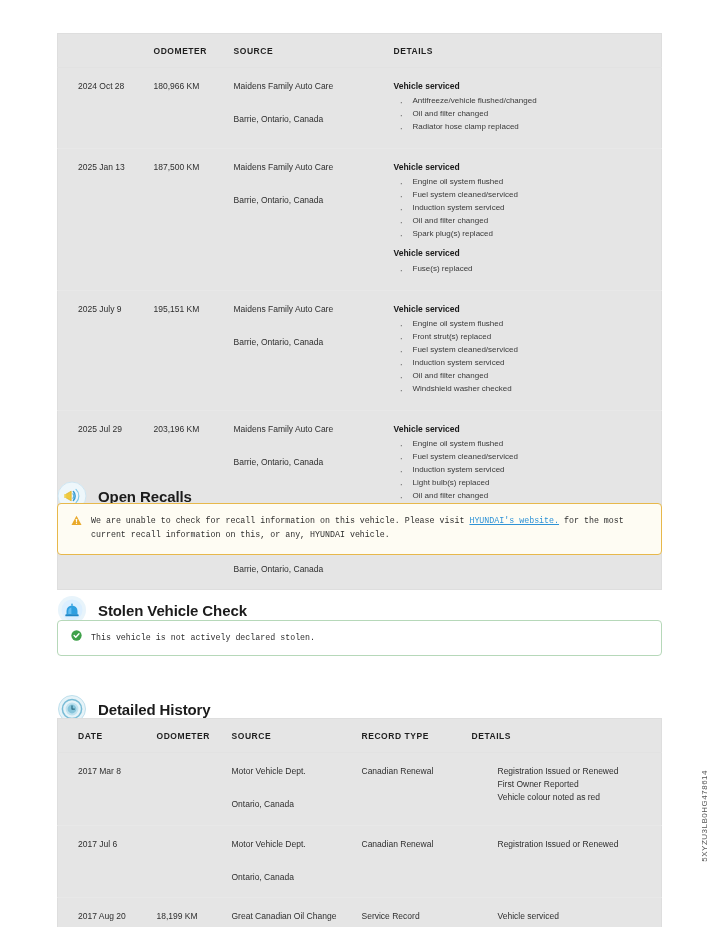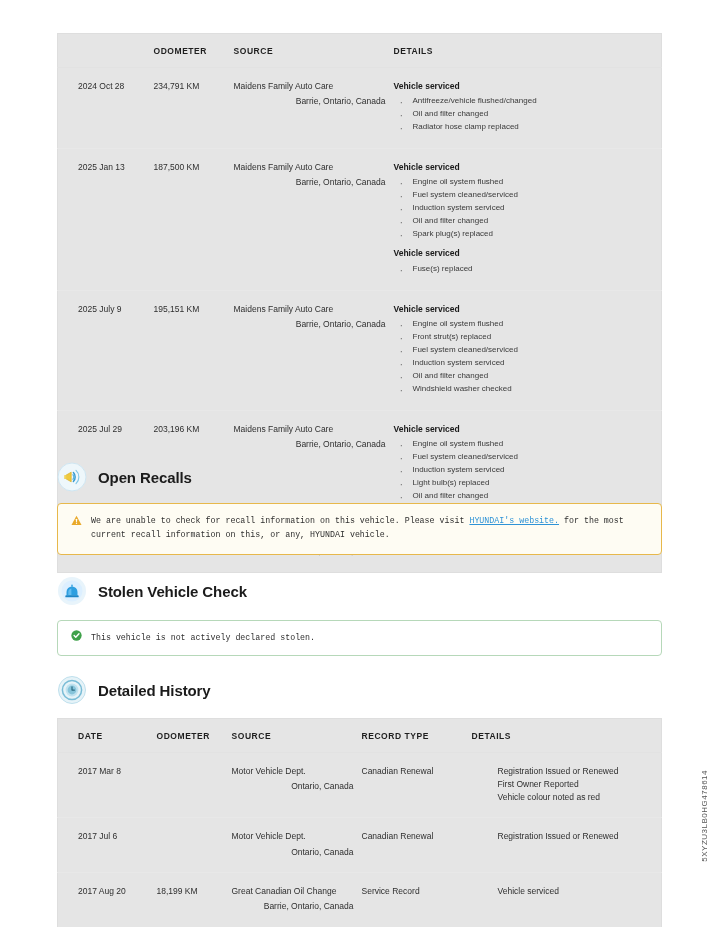--- a/index.html
+++ b/index.html
@@ -59,21 +59,21 @@
   .svc-col-det  { width: auto; }
 
   
   .dh-col-date { width: 95px; padding-left: 20px !important; }
   .dh-col-odo  { width: 75px; }
   .dh-col-src  { width: 130px; }
   .dh-col-type { width: 110px; }
   .dh-col-det  { width: auto; }
 
   .src-line { display:block; }
-  .src-line + .src-line { margin-top: 3px; text-align: right; }
+  .src-line + .src-line { margin-top: 21px; }
 
   .det-title {
     font-weight: bold;
     font-size: 8.5px;
     color: #1a1a1a;
     display: block;
     margin-bottom: 3px;
   }
   .det-title.second { margin-top: 6px; }
 
@@ -95,20 +95,21 @@
   }
 
   .det-plainline { display:block; font-size:8.5px; line-height:1.5;padding-left:26px; }
 
   
   .section-head {
     position: absolute;
     display: flex;
     align-items: center;
     gap: 11px;
+    margin-top: 19px;
   }
   .section-head .sec-title {
     font-size: 15px;
     font-weight: bold;
     color: #1b1b1b;
     letter-spacing: -0.1px;
   }
   .sec-icon {
     width: 30px; height: 30px;
     border-radius: 50%;
@@ -173,21 +174,21 @@
       <tr>
         <th class="svc-col-date"></th>
         <th class="svc-col-odo">ODOMETER</th>
         <th class="svc-col-src">SOURCE</th>
         <th class="svc-col-det">DETAILS</th>
       </tr>
     </thead>
     <tbody id="service-tbody">
         <tr>
           <td class="svc-col-date">2024 Oct 28</td>
-          <td class="svc-col-odo">234,791 KM</td>
+          <td class="svc-col-odo">180,966 KM</td>
           <td class="svc-col-src">
             <span class="src-line">Maidens Family Auto Care</span>
             <span class="src-line">Barrie, Ontario, Canada</span>
           </td>
           <td class="svc-col-det">
             <span class="det-title">Vehicle serviced</span>
             <ul class="det-list">
               <li>Antifreeze/vehicle flushed/changed</li>
               <li>Oil and filter changed</li>
               <li>Radiator hose clamp replaced</li>

